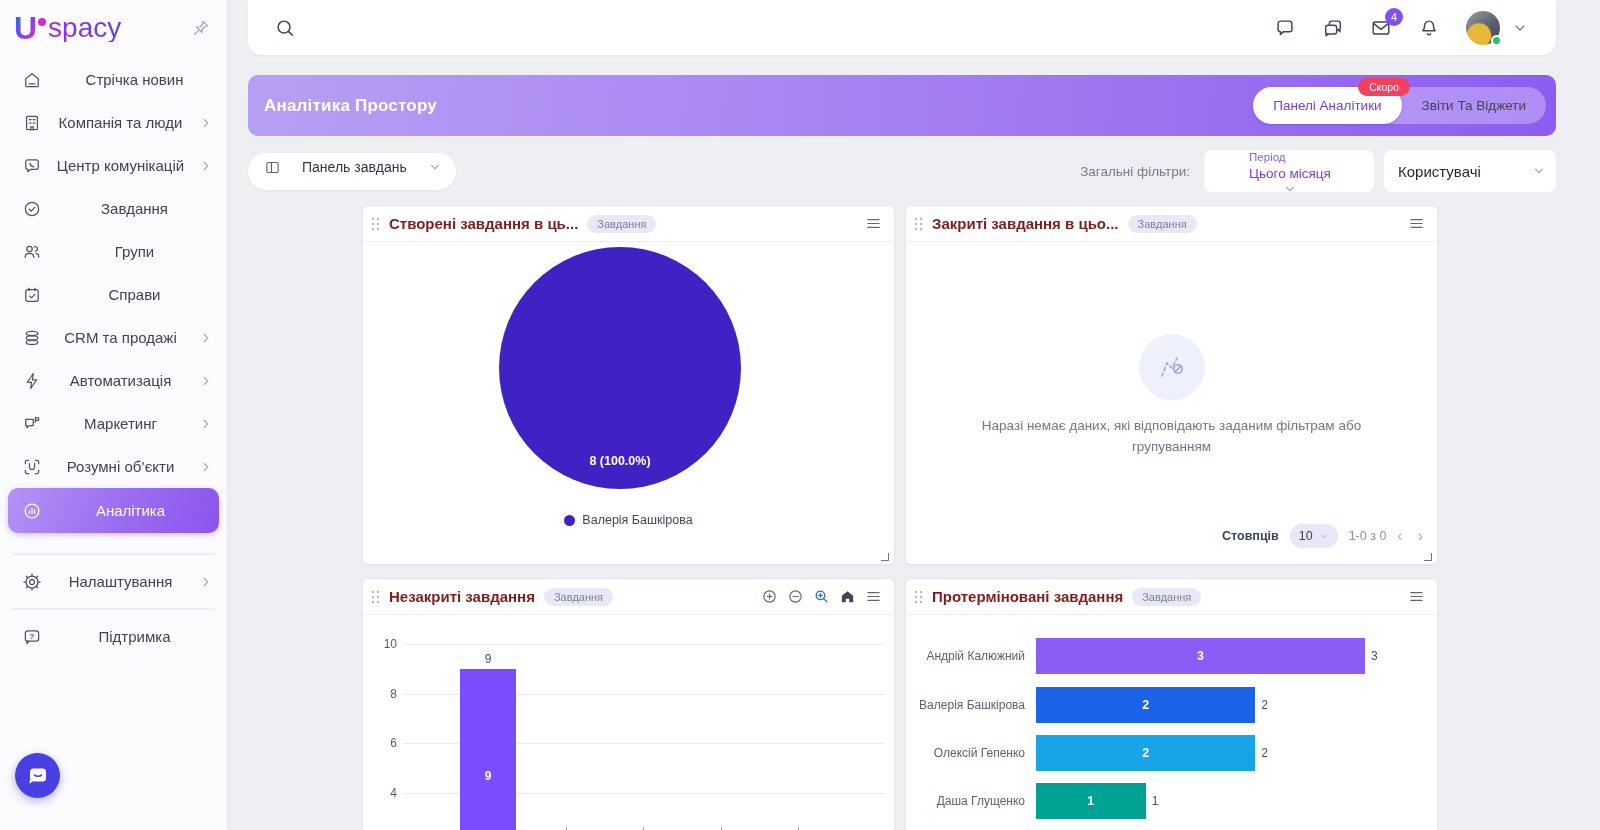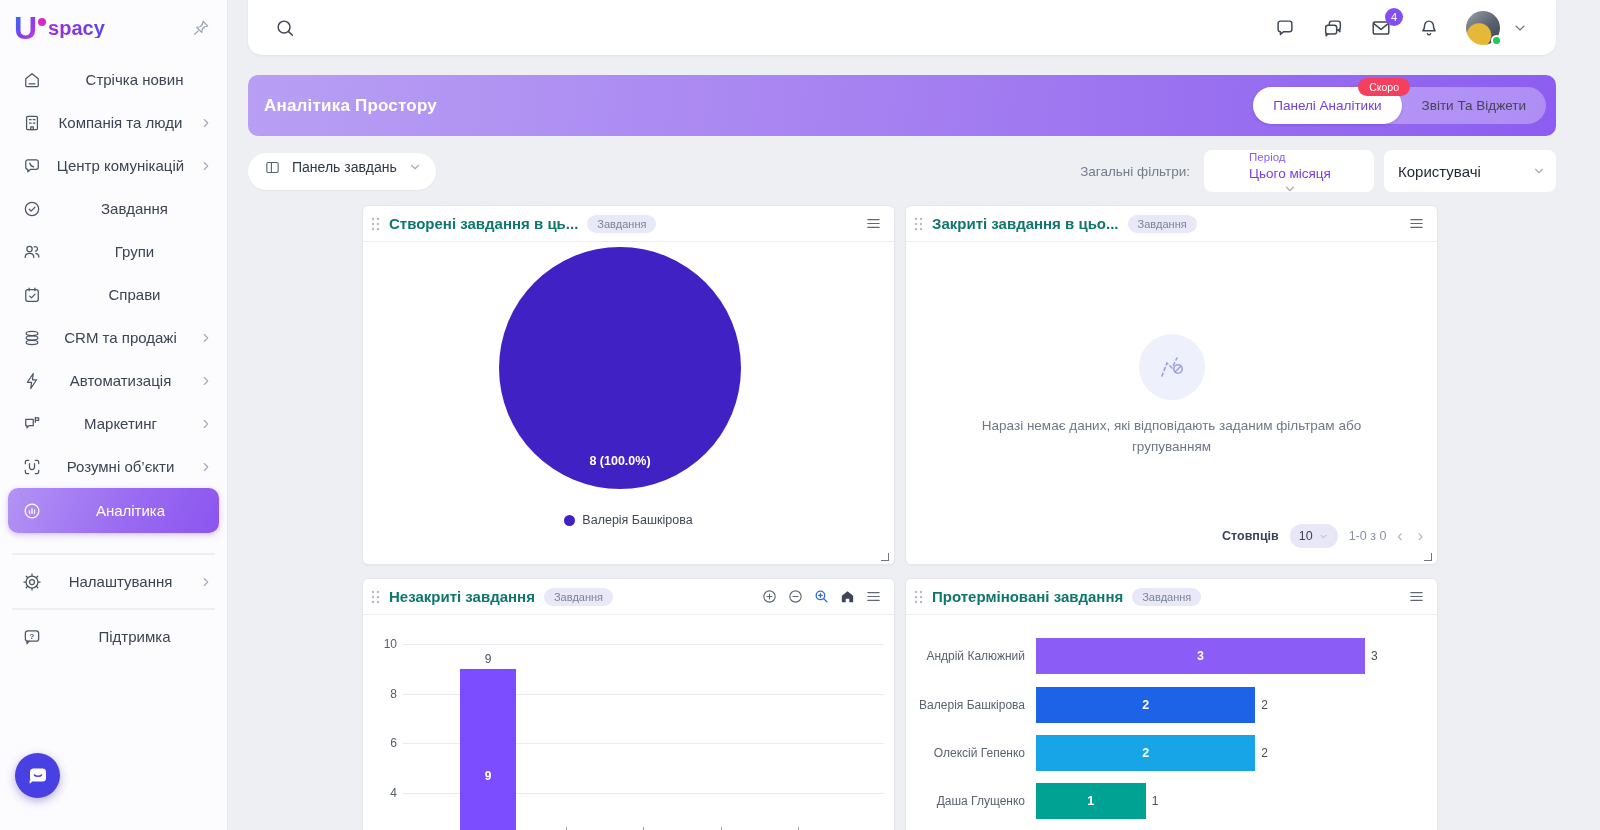--- a/index.html
+++ b/index.html
@@ -6,21 +6,21 @@
   html,body { width:1600px; height:830px; overflow:hidden; }
   body { font-family:"Liberation Sans", sans-serif; background:#edeff3; position:relative; color:#3c4353; }
   svg { display:block; }
 
   
   .sidebar { position:absolute; left:0; top:0; width:228px; height:830px; background:#fcfcfe; border-right:1px solid #e7e9ef; z-index:5; }
   .logo-row { height:56px; display:flex; align-items:center; justify-content:space-between; padding:0 16px 0 14px; }
   .logo { display:flex; align-items:center; cursor:pointer; }
   .logo-u { font-size:32px; font-weight:800; background:linear-gradient(125deg,#2f6bf0 10%,#8b3cf0 55%,#d23ad2 95%); -webkit-background-clip:text; background-clip:text; color:transparent; line-height:1; }
   .logo-dot { width:8px; height:8px; border-radius:50%; background:#d928c8; margin:-12px 2px 0 1px; }
-  .logo-rest { font-size:20px; font-weight:700; background:linear-gradient(90deg,#a22bd8 0%,#5b46f0 100%); -webkit-background-clip:text; background-clip:text; color:transparent; line-height:1; }
+  .logo-rest { font-size:28px; font-weight:400; background:linear-gradient(90deg,#a22bd8 0%,#5b46f0 100%); -webkit-background-clip:text; background-clip:text; color:transparent; line-height:1; }
   .nav { padding-top:2px;text-align:center; }
   .nav-item { height:43px; display:flex; align-items:center; gap:14px; padding:0 14px 0 22px; font-size:15px; color:#3c4353; cursor:pointer; }
   .nav-item .nlabel { flex:1; white-space:nowrap; overflow:hidden; }
   .nicon { width:20px; height:20px; stroke:#4b5563; fill:none; stroke-width:1.5; stroke-linecap:round; stroke-linejoin:round; flex:none; }
   .chevr { width:14px; height:14px; stroke:#a6adbb; fill:none; stroke-width:2; stroke-linecap:round; stroke-linejoin:round; flex:none; }
   .nav-item.active { margin:0 8px; padding:0 14px; height:45px; border-radius:10px; background:linear-gradient(115deg,#b394f4 0%,#9a6cf1 55%,#8b55ef 100%); color:#fff; box-shadow:0 2px 6px rgba(139,92,246,.35); }
   .nav-item.active .nicon { stroke:#fff; }
   .nav-bottom { margin-top:20px; }
   .nav-div { height:1px; background:#eceef2; margin:0 12px; }
   .nav-bottom .nav-item { height:53px; }
@@ -43,39 +43,39 @@
   .tabs { margin-left:auto; background:rgba(255,255,255,.3); border-radius:19px; height:37px; display:flex; align-items:center; position:relative; }
   .tab { padding:0 20px; height:37px; display:flex; align-items:center; gap:7px; font-size:13.5px; cursor:pointer; white-space:nowrap; }
   .tab-active { background:#fff; border-radius:19px; color:#7141d8; font-weight:500; box-shadow:0 1px 3px rgba(60,30,120,.2); }
   .tab-goals { color:rgba(255,255,255,.78); }
   .goal-circle { width:13px; height:13px; border:1.5px dashed rgba(255,255,255,.75); border-radius:50%; flex:none; }
   .tab-reports { color:#464254; font-weight:500; }
   .soon-badge { position:absolute; top:-9px; right:136px; background:#f43f5e; color:#fff; font-size:10.5px; font-weight:500; padding:3px 11px; border-radius:9px; }
 
   
   .filters { position:absolute; left:248px; top:150px; width:1308px; height:42px; display:flex; align-items:center; }
-  .board-pill { background:#fff; border-radius:19px; height:37px; display:flex; align-items:center; gap:11px; padding:0 14px 8px 16px; font-size:14px; color:#2f3848; box-shadow:0 1px 2px rgba(0,0,0,.04); cursor:pointer; }
+  .board-pill { background:#fff; border-radius:19px; height:37px; display:flex; align-items:center; gap:21px; padding:0 14px 8px 16px; font-size:14px; color:#2f3848; box-shadow:0 1px 2px rgba(0,0,0,.04); cursor:pointer; }
   .filters-right { margin-left:auto; display:flex; align-items:center; gap:10px; }
   .gf-label { color:#737b8c; font-size:13.5px; margin-right:4px; }
   .period-box { background:#fff; border-radius:8px; width:170px; height:42px; display:flex; align-items:center; padding:0 10px 0 12px; cursor:pointer;flex-direction:column; }
   .period-lines { flex:1; }
   .period-label { color:#8b5cf6; font-size:11.5px; line-height:1.3; }
   .period-value { color:#7c3aed; font-size:13.5px; line-height:1.3; }
   .users-box { background:#fff; border-radius:8px; width:172px; height:42px; display:flex; align-items:center; padding:0 10px 0 14px; font-size:15px; color:#1f2634; cursor:pointer; }
   .flex1 { flex:1; }
 
   
   .card { position:absolute; background:#fff; border:1px solid #e4e7ee; border-radius:6px; box-shadow:0 1px 2px rgba(25,30,60,.04); }
   #card-created { left:362px; top:205px; width:533px; height:360px; }
   #card-closed  { left:905px; top:205px; width:533px; height:360px; }
   #card-open    { left:362px; top:578px; width:533px; height:300px; }
   #card-overdue { left:905px; top:578px; width:533px; height:300px; }
   .card-head { height:36px; border-bottom:1px solid #eceef3; display:flex; align-items:center; gap:9px; padding:0 12px 0 8px; }
   .drag { cursor:grab; flex:none; }
-  .card-title { font-size:15px; font-weight:700; color:#0f766e; white-space:nowrap; }
+  .card-title { font-size:15px; font-weight:700; color:#7f1d1d; white-space:nowrap; }
   .card-badge { background:#e9e8f8; color:#7b8395; font-size:11px; padding:3px 10px; border-radius:10px; flex:none; }
   .head-icons { margin-left:auto; display:flex; align-items:center; gap:9px; }
   .hicon { width:17px; height:17px; stroke:#5f6775; fill:none; stroke-width:1.6; stroke-linecap:round; stroke-linejoin:round; cursor:pointer; }
   .card-body { position:relative; height:calc(100% - 36px); overflow:hidden; }
   .resize { position:absolute; right:5px; bottom:3px; width:8px; height:8px; border-right:1.5px solid #6f7682; border-bottom:1.5px solid #6f7682; cursor:nwse-resize; }
 
   
   .pie { position:absolute; left:136px; top:5px; width:242px; height:242px; border-radius:50%; }
   .pie-label { position:absolute; left:0; top:207px; width:100%; text-align:center; color:#fff; font-size:12.5px; font-weight:700; }
   .legend { position:absolute; top:271px; left:0; width:100%; display:flex; align-items:center; justify-content:center; gap:7px; font-size:12.5px; color:#3f4656; }

